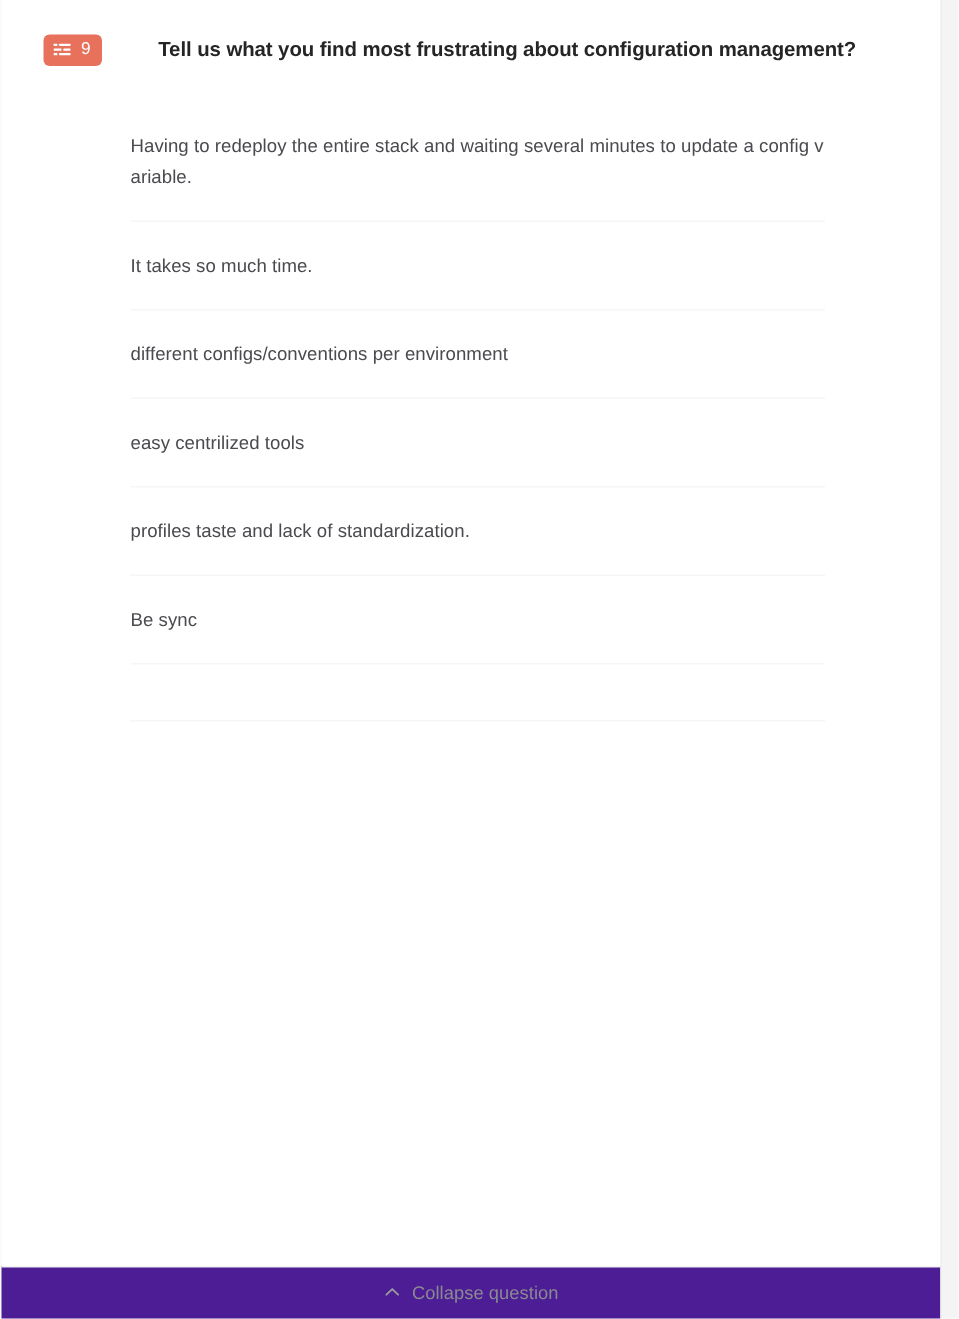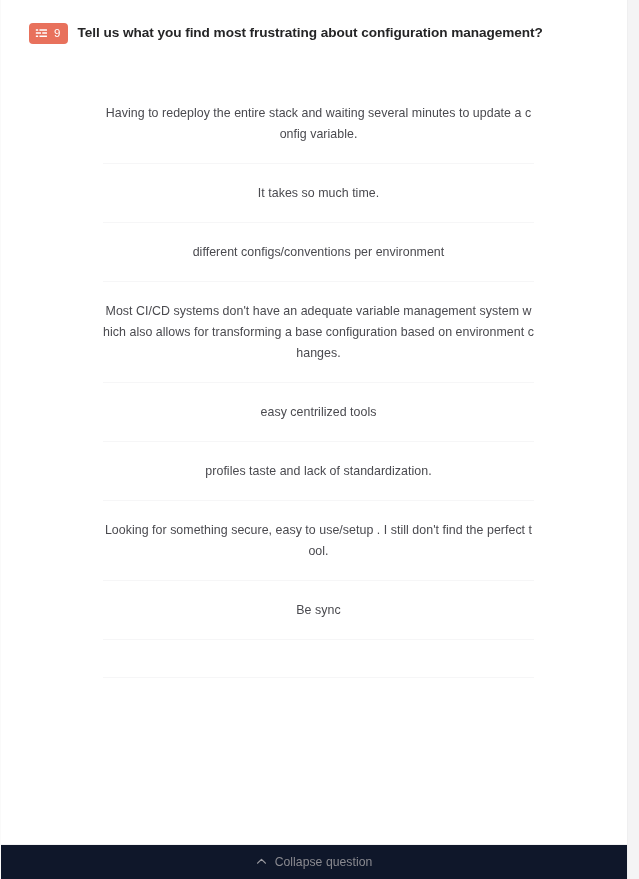--- a/index.html
+++ b/index.html
@@ -58,40 +58,39 @@
   }
   .qtype-badge .badge-count {
     color: #ffffff;
     font-size: 11.5px;
     line-height: 1;
     font-weight: 400;
     letter-spacing: 0.1px;
   }
 
   .question-title {
-    margin-left: 10px;
+    margin-left: 38px;
     font-size: 13.6px;
     font-weight: 700;
     color: #252526;
     line-height: 1.25;
     letter-spacing: -0.05px;
     white-space: nowrap;
   }
 
   
   .answers-scroll {
     flex: 1 1 auto;
     overflow: hidden;
     padding: 0 0 0 0;
   }
   .answers-list {
-    margin: 16px;
+    margin: 0;
     padding: 0 77px 0 86px;
     list-style: none;
-    text-align: center;
   }
 
   .answer-row {
     box-sizing: border-box;
     border-bottom: 1px solid #f6f6f7;
     padding: 19px 0 18px 0;
   }
   .answer-row:first-child {
     padding-top: 23px;
   }
@@ -108,21 +107,21 @@
     overflow-wrap: anywhere;
     letter-spacing: 0.04px;
     margin: 0;
   }
 
   
   .panel-footer {
     flex: 0 0 auto;
     height: 34px;
     border-top: 1px solid #f2f2f3;
-    background: #0f172a;
+    background: #4c1d95;
     display: flex;
     align-items: center;
     justify-content: center;
   }
   .collapse-button {
     display: inline-flex;
     align-items: center;
     gap: 8px;
     background: transparent;
     border: none;
@@ -192,30 +191,24 @@
       <li class="answer-row">
         <p class="answer-text">Having to redeploy the entire stack and waiting several minutes to update a config variable.</p>
       </li>
       <li class="answer-row">
         <p class="answer-text">It takes so much time.</p>
       </li>
       <li class="answer-row">
         <p class="answer-text">different configs/conventions per environment</p>
       </li>
       <li class="answer-row">
-        <p class="answer-text">Most CI/CD systems don't have an adequate variable management system which also allows for transforming a base configuration based on environment changes.</p>
-      </li>
-      <li class="answer-row">
         <p class="answer-text">easy centrilized tools</p>
       </li>
       <li class="answer-row">
         <p class="answer-text">profiles taste and lack of standardization.</p>
-      </li>
-      <li class="answer-row">
-        <p class="answer-text">Looking for something secure, easy to use/setup . I still don't find the perfect tool.</p>
       </li>
       <li class="answer-row">
         <p class="answer-text">Be sync</p>
       </li>
       <li class="answer-row">
         
       </li>
     </ul>
   </div>
 

